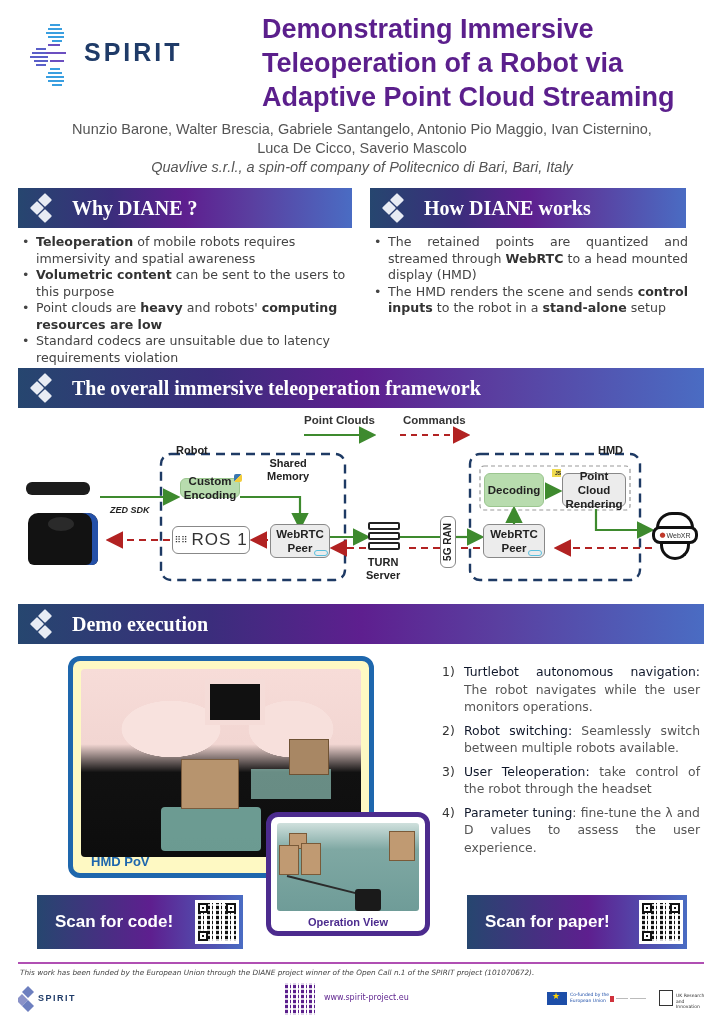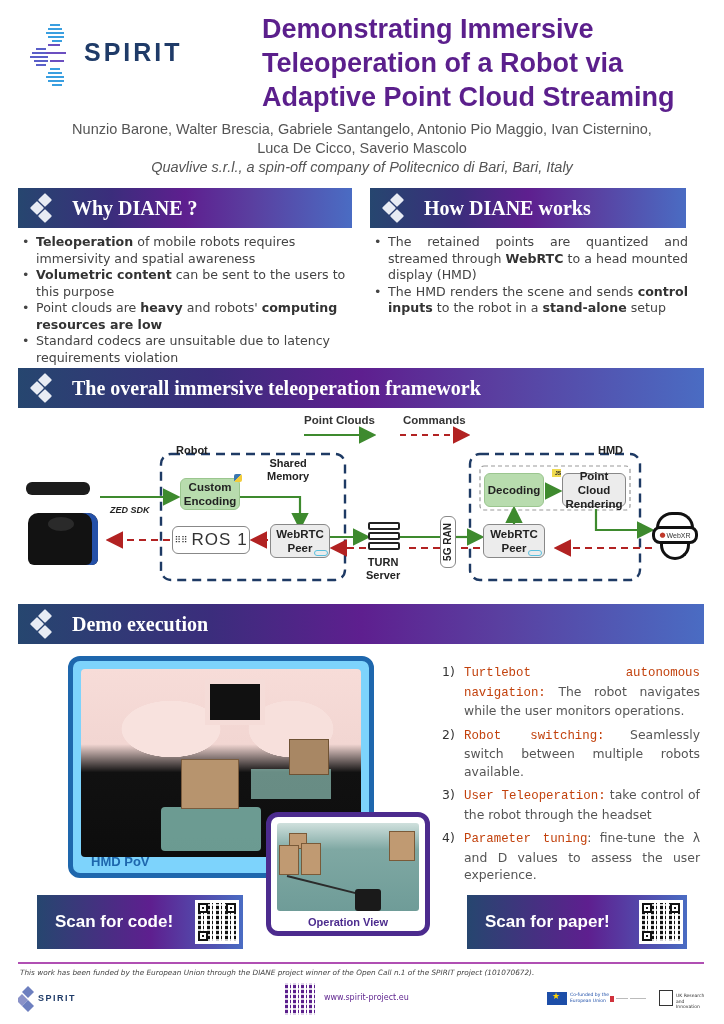--- a/index.html
+++ b/index.html
@@ -36,21 +36,21 @@
 
   
   .legend-label { font-family: "Liberation Sans", sans-serif; font-weight: bold; font-size: 11.5px; color: #333; }
   .dlabel { font-family: "Liberation Sans", sans-serif; font-size: 11px; color: #222; font-weight: bold; }
   .dbox { border: 1.5px solid #888; border-radius: 6px; display: flex; align-items: center; justify-content: center; text-align: center; font-family: "Liberation Sans", sans-serif; font-weight: bold; font-size: 11.5px; color: #222; line-height: 14px; }
   .green-box { background: #b8dcae; border-color: #9bc68f; }
   .grey-box { background: #ececec; }
   .white-box { background: #fff; }
 
   
-  .hmd-frame { left: 68px; top: 656px; width: 306px; height: 222px; border: 5px solid #1e67ad; border-radius: 12px; background: #7dd3fc; overflow: hidden; }
+  .hmd-frame { left: 68px; top: 656px; width: 306px; height: 222px; border: 5px solid #1e67ad; border-radius: 12px; background: #fef9c3; overflow: hidden; }
   .hmd-img { position: absolute; left: 8px; top: 8px; width: 280px; height: 188px; background:
       radial-gradient(ellipse 60px 40px at 210px 60px, #f7e0dc 0 70%, transparent 71%),
       radial-gradient(ellipse 70px 40px at 90px 60px, #f8e2de 0 70%, transparent 71%),
       linear-gradient(180deg, #f7dcd8 0%, #f2d6d2 40%, #111 55%, #0d0d0d 100%);
     border-radius: 4px; }
   .hmd-box1 { position: absolute; left: 100px; top: 90px; width: 58px; height: 50px; background: #b7946e; border: 1px solid #7a5c3e; }
   .hmd-box2 { position: absolute; left: 208px; top: 70px; width: 40px; height: 36px; background: #a88764; border: 1px solid #6e5234; }
   .hmd-floor { position: absolute; left: 80px; top: 138px; width: 100px; height: 44px; background: #7cb4a9; border-radius: 4px; opacity: .85; }
   .hmd-floor2 { position: absolute; left: 170px; top: 100px; width: 80px; height: 30px; background: #8fc2b6; opacity: .7; }
   .hmd-label { position: absolute; left: 18px; bottom: 4px; font-family: "Liberation Sans", sans-serif; font-weight: bold; font-size: 13px; color: #1e67ad; }
@@ -58,21 +58,21 @@
   .op-frame { left: 266px; top: 812px; width: 164px; height: 124px; border: 5px solid #4c2b8e; border-radius: 12px; background: #fff; overflow: hidden; }
   .op-img { position: absolute; left: 6px; top: 6px; width: 142px; height: 88px; background: linear-gradient(180deg, #cfe0dd 0%, #7fa8a3 30%, #6f9c98 100%); border-radius: 3px; overflow: hidden; }
   .op-box { position: absolute; background: #c09a72; border: 1px solid #7a5a38; }
   .op-robot { position: absolute; left: 78px; top: 66px; width: 26px; height: 22px; background: #1a1a1a; border-radius: 3px; }
   .op-cable { position: absolute; left: 10px; top: 52px; width: 80px; height: 2px; background: #2b2b2b; transform: rotate(14deg); transform-origin: left; }
   .op-label { position: absolute; left: 0; right: 0; bottom: 3px; text-align: center; font-family: "Liberation Sans", sans-serif; font-weight: bold; font-size: 11px; color: #4c2b8e; }
 
   ol.demo-steps { left: 442px; top: 663px; width: 258px; list-style: none; font-family: "DejaVu Sans", sans-serif; font-size: 12.4px; line-height: 17.5px; color: #555; }
   ol.demo-steps li { position: relative; padding-left: 22px; margin-bottom: 6px; text-align: justify; }
   ol.demo-steps .num { position: absolute; left: 0; top: 0; color: #333; }
-  ol.demo-steps b { color: #c2410c; font-weight: normal; font-family: Liberation Mono, monospace; }
+  ol.demo-steps b { color: #0f172a; font-weight: normal; }
 
   
   .scan { height: 54px; background: linear-gradient(90deg, #26466f 0%, #5e1f8f 55%, #4a6cc3 100%); display: flex; align-items: center; color: #fff; }
   .scan .scan-label { font-family: "Liberation Sans", sans-serif; font-weight: bold; font-size: 17px; margin-left: 18px; flex: 1; }
   .scan .qr { width: 44px; height: 44px; margin-right: 4px; background: #fff; padding: 3px; }
   .scan-code { left: 37px; top: 895px; width: 206px; }
   .scan-paper { left: 467px; top: 895px; width: 220px; }
 
   .qr-grid { width: 100%; height: 100%; background:
      repeating-linear-gradient(90deg, #111 0 3px, #fff 3px 5px, #111 5px 6px, #fff 6px 9px),
@@ -225,21 +225,21 @@
   <span class="abs dlabel" style="left:176px;top:34px">Robot</span>
   <span class="abs dlabel" style="left:598px;top:34px">HMD</span>
 
   <div class="abs" style="left:26px;top:72px;width:64px;height:13px;background:#1c1c1c;border-radius:6px;"></div>
   <span class="abs" style="left:110px;top:95px;font-family:'Liberation Sans',sans-serif;font-weight:bold;font-style:italic;font-size:9px;color:#222">ZED SDK</span>
 
   <div class="abs" style="left:28px;top:103px;width:70px;height:52px;background:#121212;border-radius:10px 10px 6px 6px;box-shadow: inset -6px 0 0 #2450a8;">
     <div style="position:absolute;left:20px;top:4px;width:26px;height:14px;background:#2a2a2a;border-radius:50%"></div>
   </div>
 
-  <div class="abs dbox green-box" style="left:180px;top:68px;width:60px;height:32px;">
+  <div class="abs dbox green-box" style="left:180px;top:68px;width:60px;height:20px;">
     <div>
         <div>Custom</div>
         <div>Encoding</div>
       </div>
   </div>
   <div class="abs" style="left:234px;top:64px;width:8px;height:8px;background:linear-gradient(135deg,#3b77b0 50%,#f2cc3a 50%);border-radius:2px;"></div>
 
   <span class="abs dlabel" style="left:267px;top:47px;text-align:center;font-weight:bold;line-height:13px;">
     <div>Shared</div>
       <div>Memory</div>

